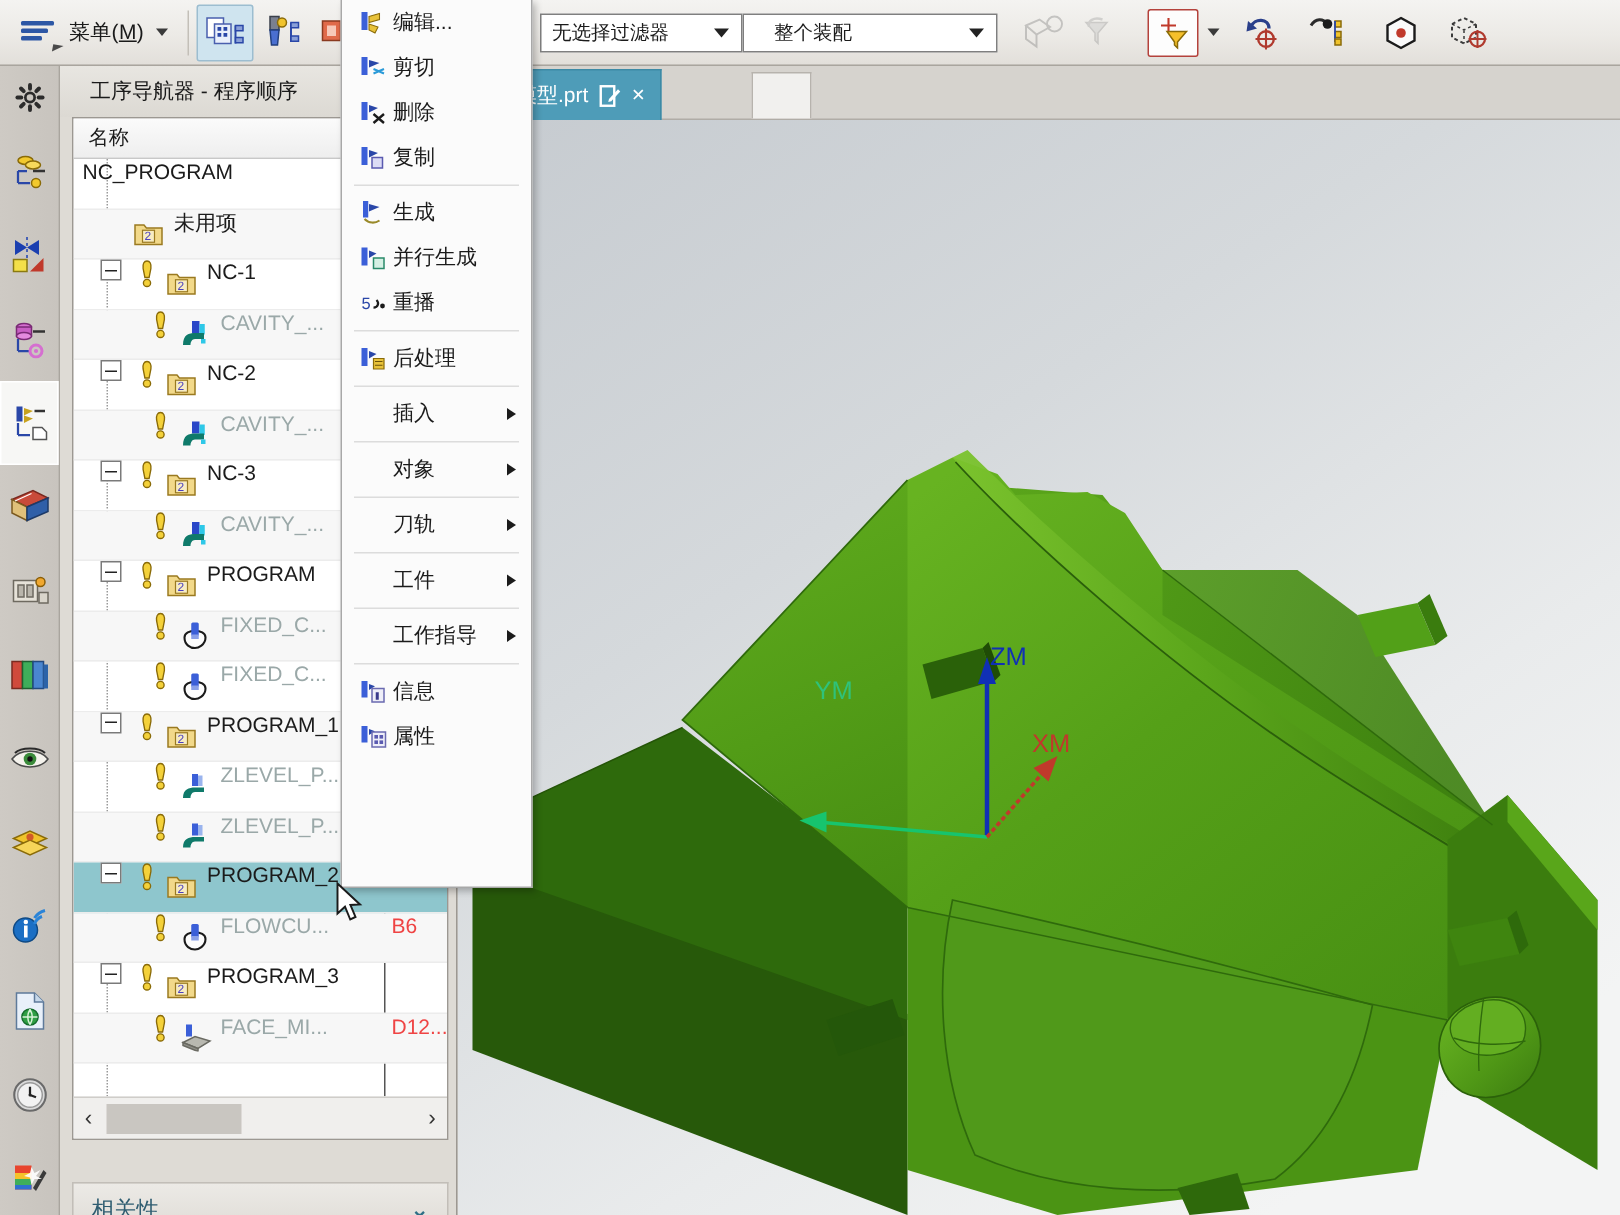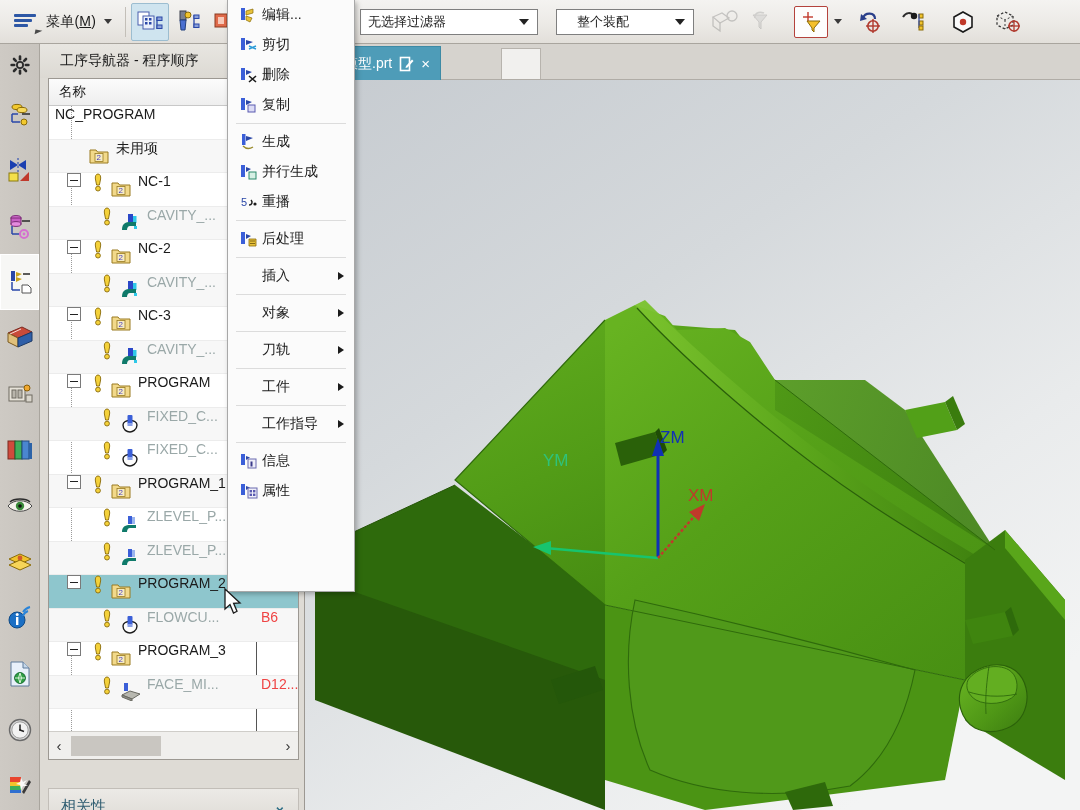--- a/index.html
+++ b/index.html
@@ -796,26 +796,26 @@
     <div class="tb-btn" style="margin-left:10px;">
       <svg width="30" height="28" viewBox="0 0 30 28">
         <ellipse cx="10" cy="6" rx="6" ry="4" fill="#c0392b" stroke="#7a2118"></ellipse>
         <ellipse cx="10" cy="10" rx="6" ry="4" fill="#d0533f" stroke="#7a2118"></ellipse>
         <line x1="18" y1="10" x2="18" y2="22" stroke="#2a47a8" stroke-width="1.3"></line>
         <rect x="18" y="11" width="4" height="3" fill="#8aa0d8" stroke="#2a47a8"></rect>
         <rect x="18" y="18" width="4" height="3" fill="#8aa0d8" stroke="#2a47a8"></rect>
       </svg>
     </div>
 
-    <div class="combo" style="width:178px; margin-left:18px;">
+    <div class="combo" style="width:135px; margin-left:18px;">
       <span class="cb-text">无选择过滤器</span>
       <span class="cb-arrow"></span>
     </div>
 
-    <div class="combo" style="width:138px; margin-left:18px;padding-left:20px;">
+    <div class="combo" style="width:170px; padding-left:20px;">
       <span class="cb-text">整个装配</span>
       <span class="cb-arrow"></span>
     </div>
 
     <div class="tb-btn" style="margin-left:12px; opacity:.32;">
       <svg width="30" height="26" viewBox="0 0 30 26">
         <path d="M3,8 L12,4 L19,9 L10,14 Z" fill="none" stroke="#6b6b6b" stroke-width="1.3"></path>
         <path d="M3,8 L3,17 L10,22 L10,14" fill="none" stroke="#6b6b6b" stroke-width="1.3"></path>
         <circle cx="22" cy="7" r="5" fill="none" stroke="#6b6b6b" stroke-width="1.3"></circle>
       </svg>

